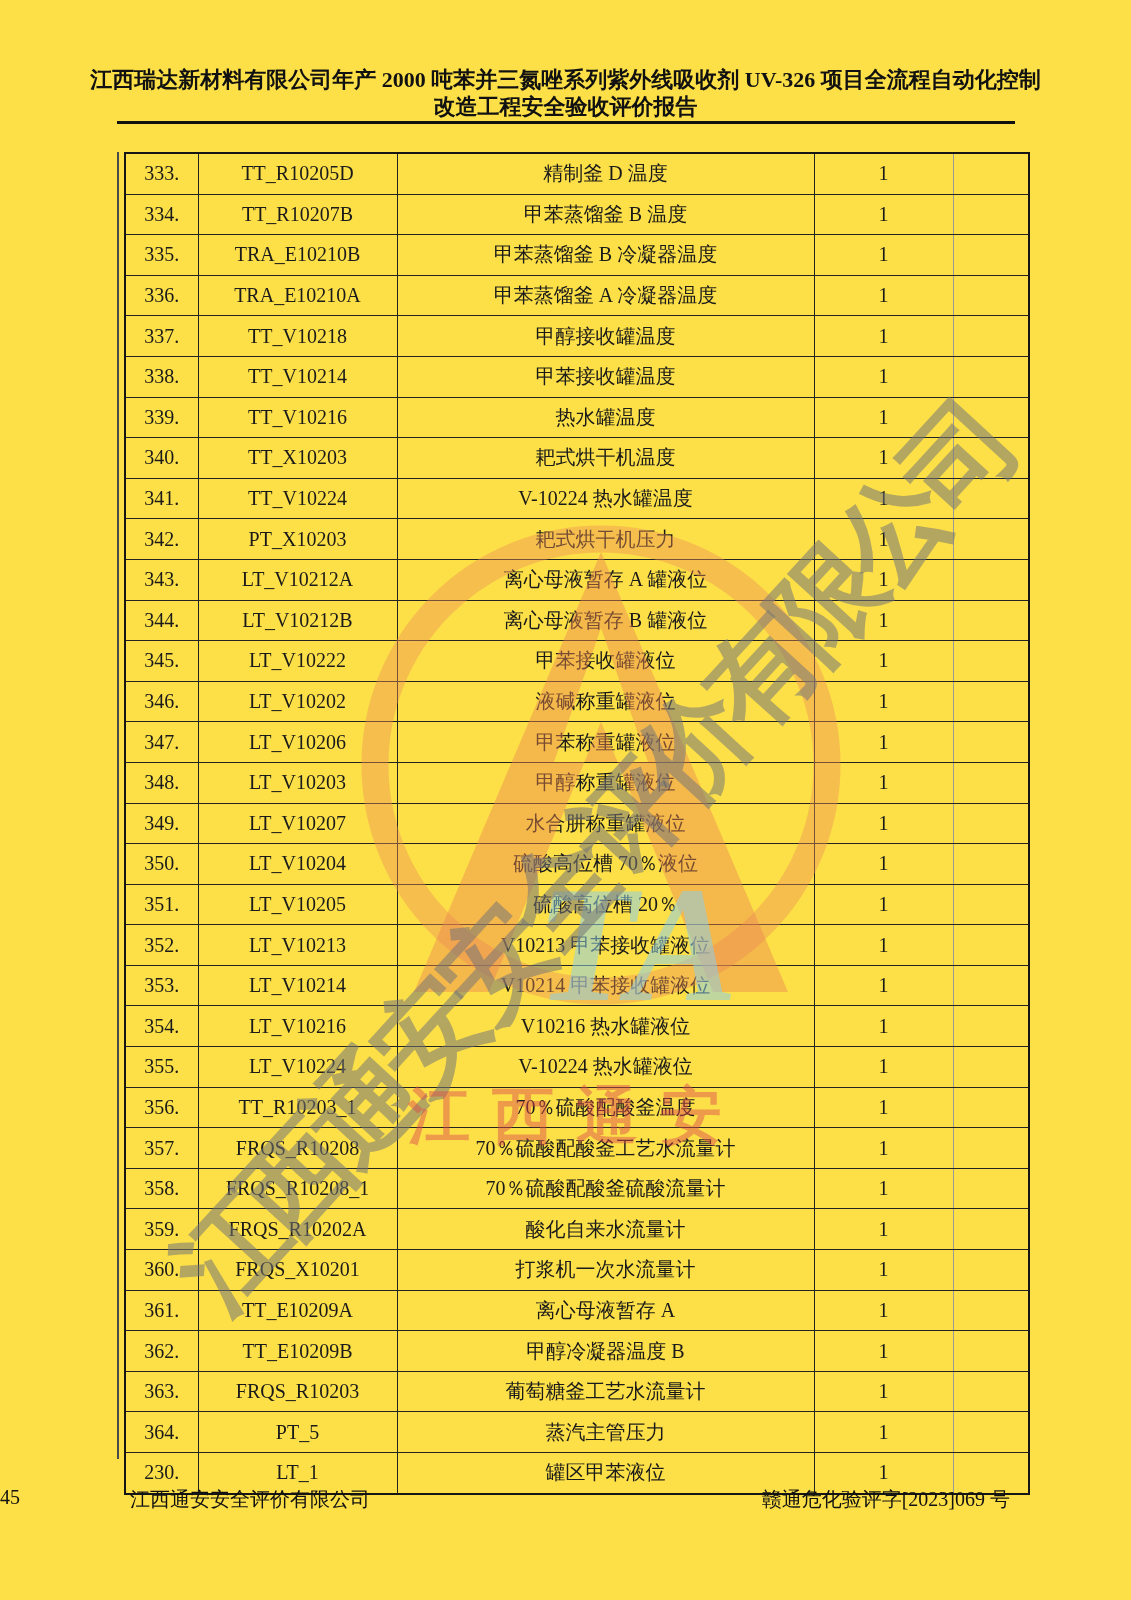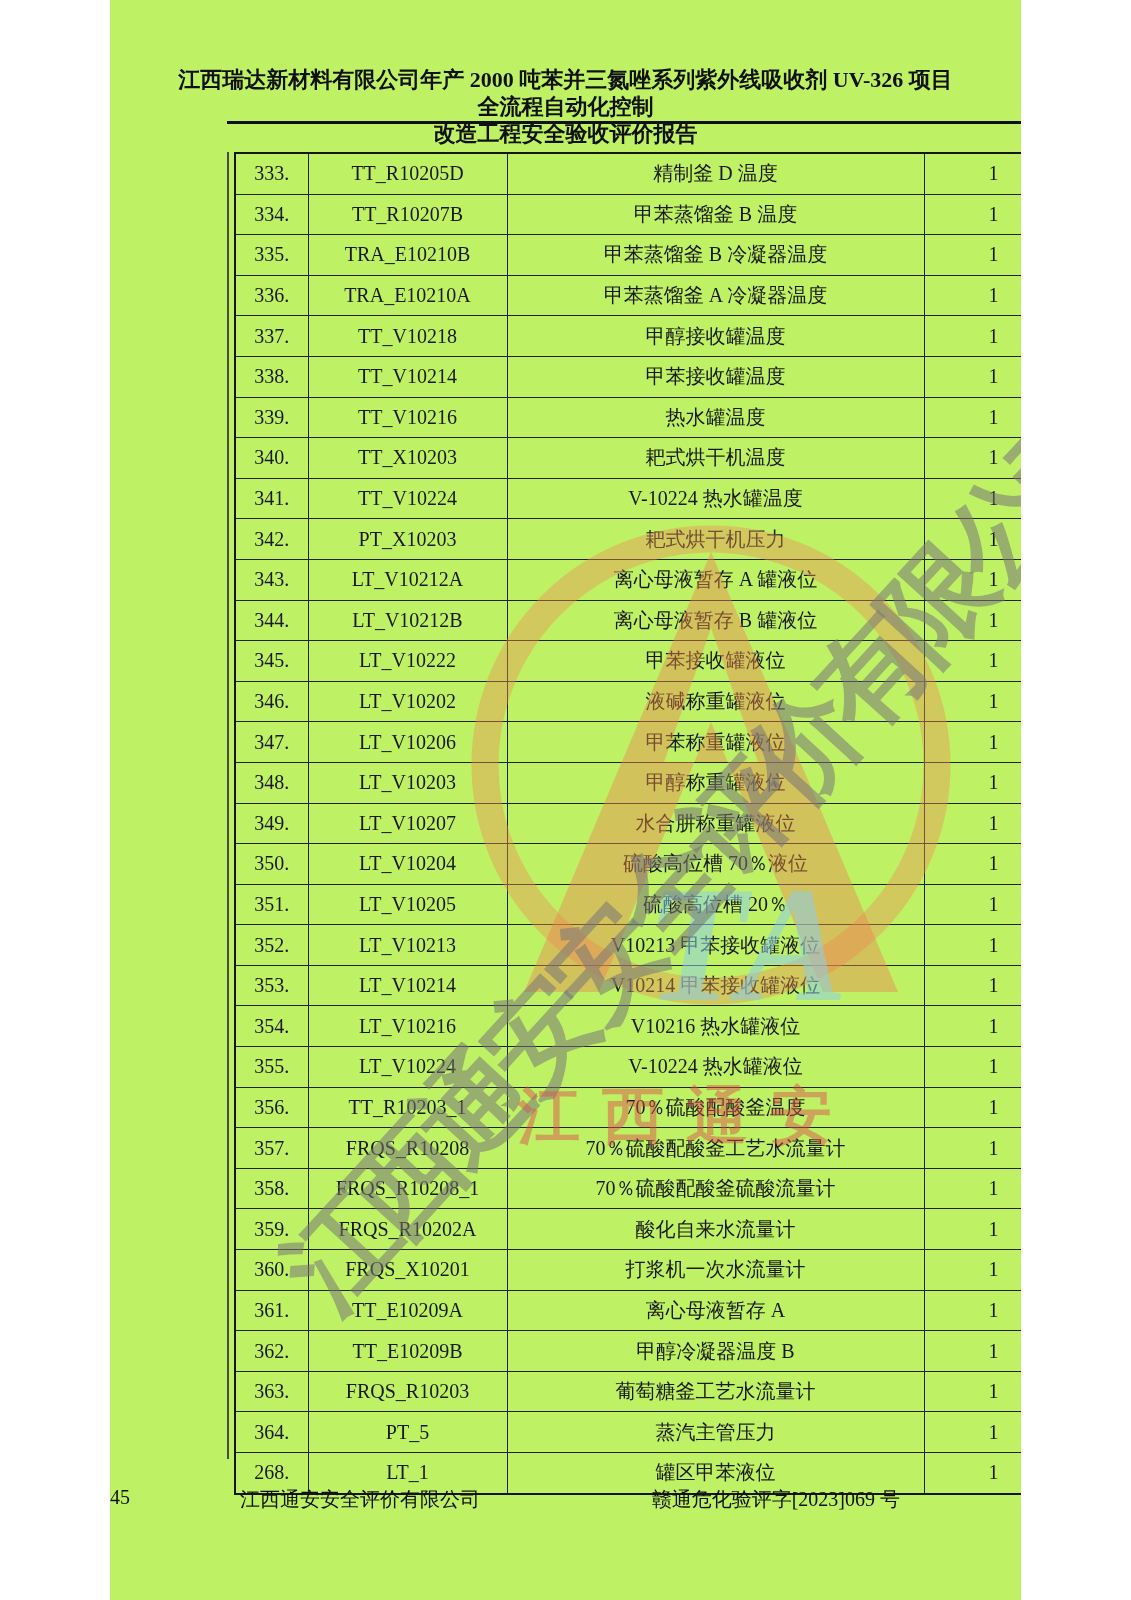--- a/index.html
+++ b/index.html
@@ -1,18 +1,18 @@
 <!DOCTYPE html>
 <html style="--wm-ring: rgba(236,142,85,0.42); --wm-logo: rgba(236,136,80,0.45); --wm-blue: rgba(140,205,230,0.55); --wm-gray: rgba(118,118,118,0.55); --wm-red: rgba(219,77,77,0.48);"><head>
 <meta charset="utf-8">
 <style>
   html,body { margin:0; padding:0; background:#ffffff; }
   .page {
-    position:relative; width:911px; height:1600px; margin:0 auto;
-    background:#bef264; overflow:hidden;
+    position:relative; width:1131px; height:1600px; margin:0 auto;
+    background:#fde047; overflow:hidden;
     font-family:"Liberation Serif","DejaVu Serif",serif;
     color:#1a1a1a;
   }
   
   .hdr {
     position:absolute; top:66px; left:60px; right:60px;
     text-align:center; font-weight:bold; font-size:22px; line-height:27px;
     color:#111;
   }
   .hdr-rule {
@@ -301,21 +301,21 @@
           <td></td>
         </tr>
         <tr>
           <td>364.</td>
           <td>PT_5</td>
           <td>蒸汽主管压力</td>
           <td>1</td>
           <td></td>
         </tr>
         <tr>
-          <td>268.</td>
+          <td>230.</td>
           <td>LT_1</td>
           <td>罐区甲苯液位</td>
           <td>1</td>
           <td></td>
         </tr>
       </tbody>
   </table>
 
   <div class="wm">
     <svg class="wm-svg" width="1131" height="1600" viewBox="0 0 1131 1600">

